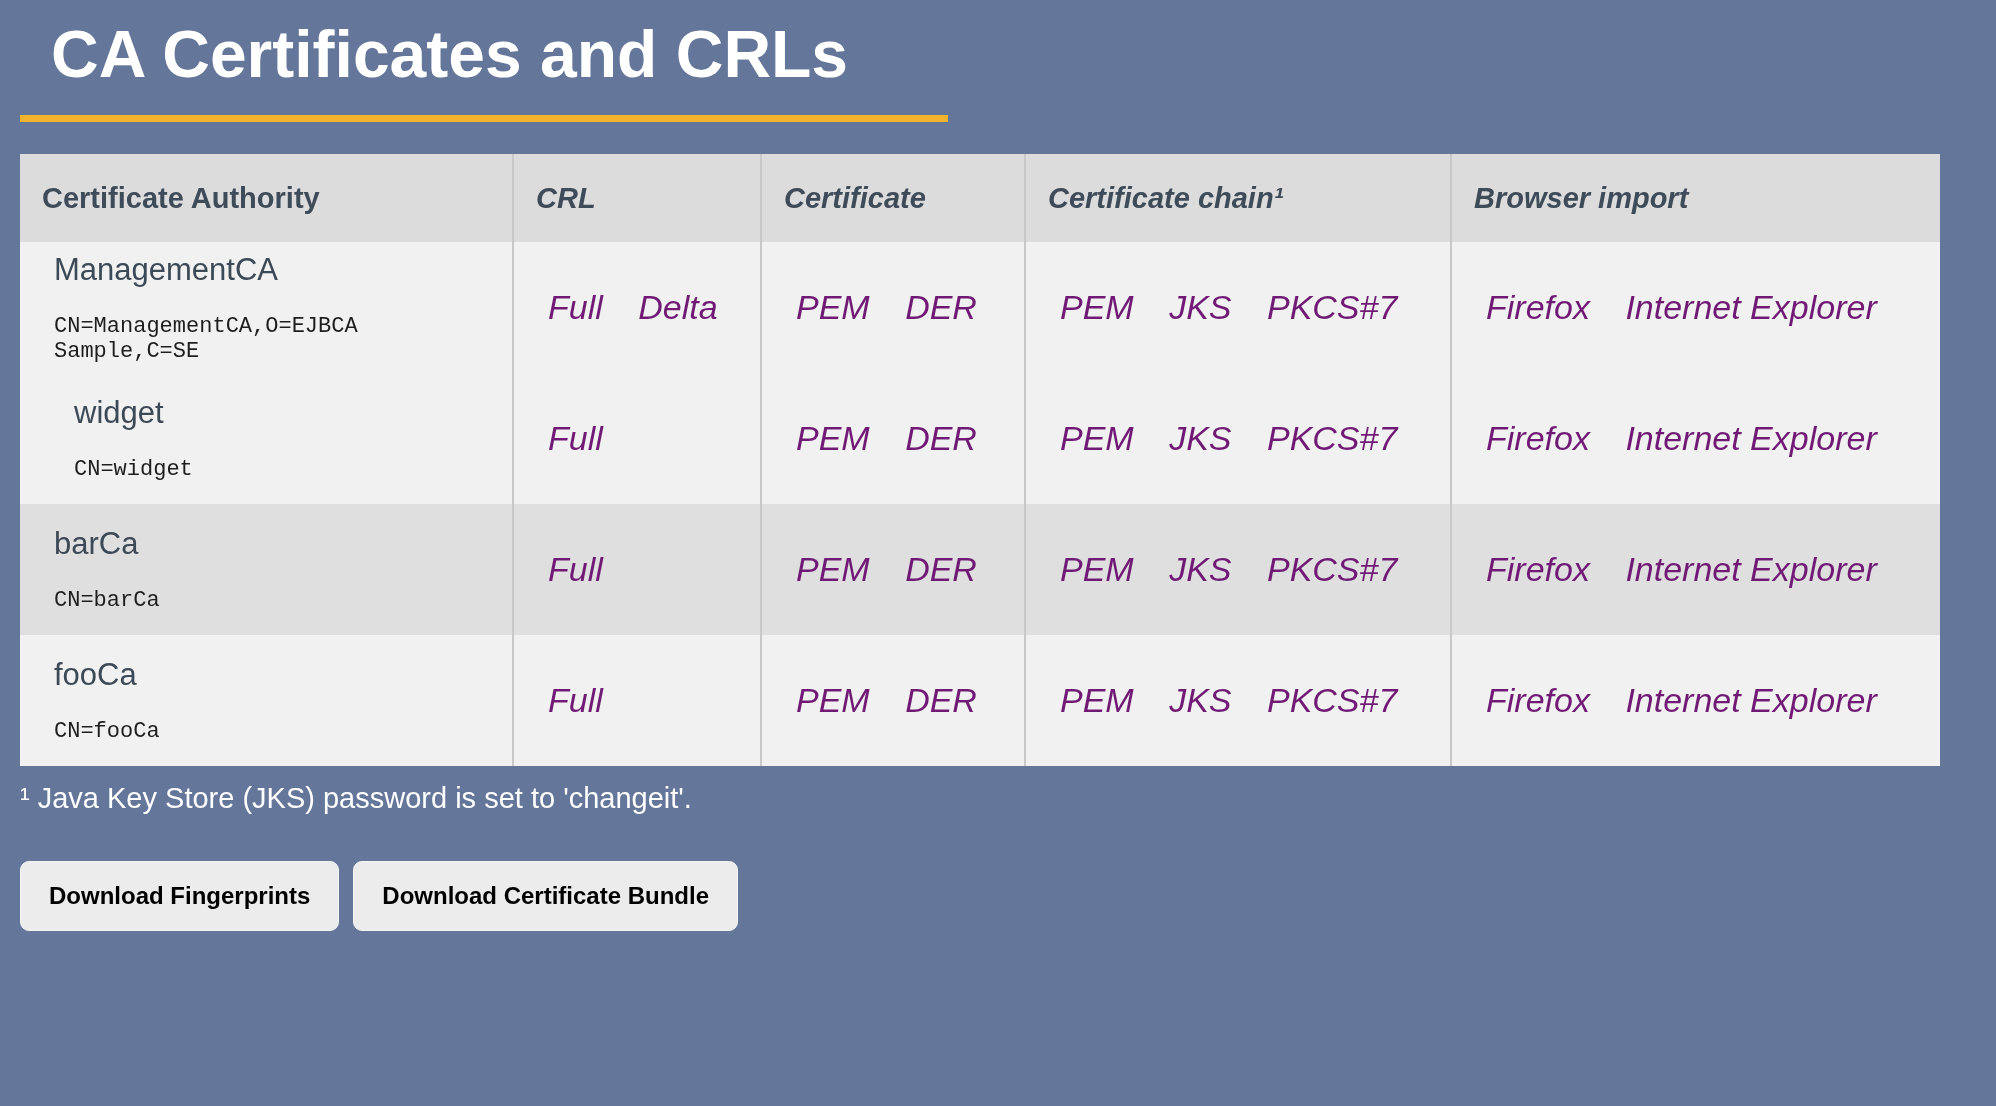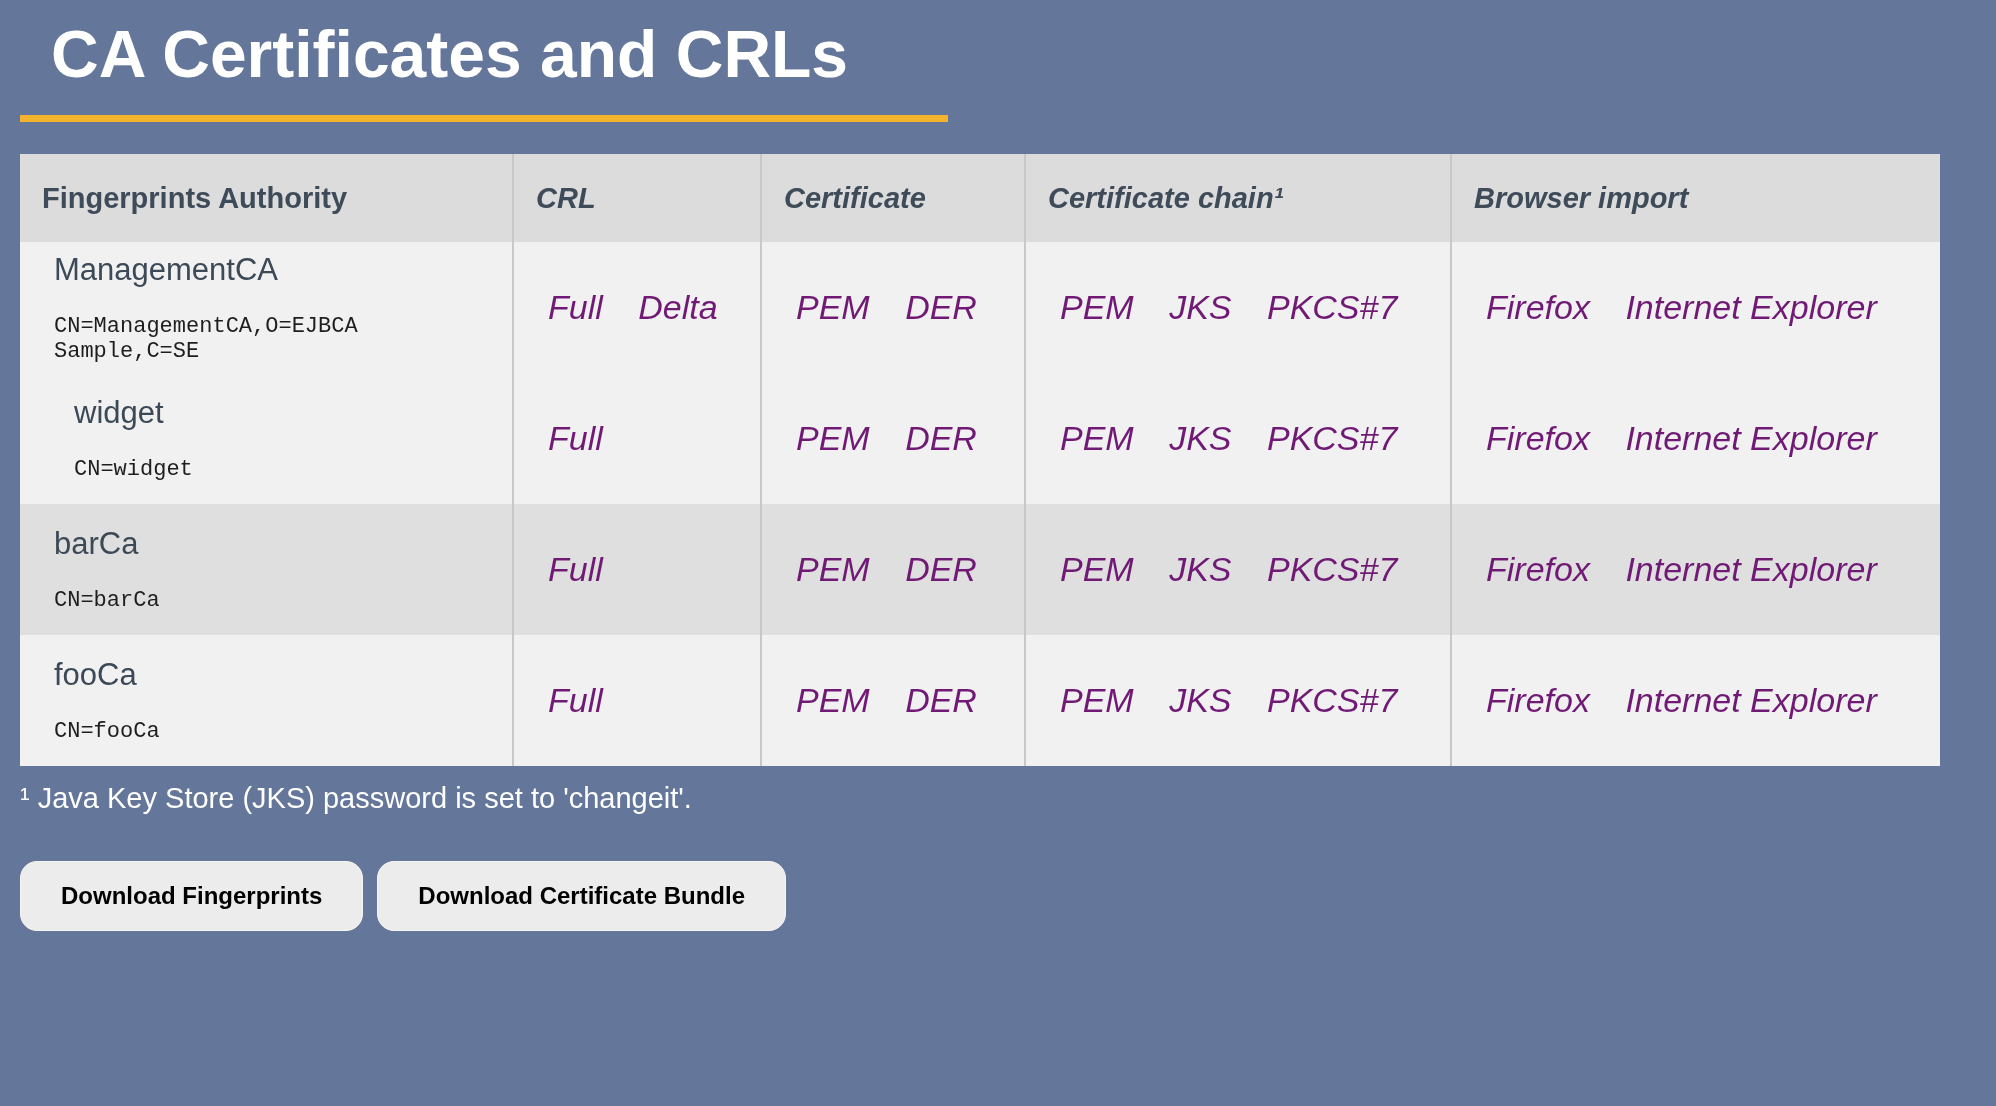--- a/index.html
+++ b/index.html
@@ -83,24 +83,24 @@
     font-size: 29px;
     margin: 16px 0 0 0;
   }
   .actions {
     margin-top: 46px;
     display: flex;
     gap: 14px;
   }
   .actions button {
     height: 70px;
-    padding: 0 40px;
+    padding: 0 28px;
     background: #ececec;
     border: 1px solid #f4f4f4;
-    border-radius: 17px;
+    border-radius: 9px;
     font-family: "Liberation Sans", sans-serif;
     font-size: 24px;
     font-weight: bold;
     color: #000000;
     cursor: pointer;
   }
 </style>
 </head>
 <body>
 
@@ -112,21 +112,21 @@
   <table class="ca-table">
     <colgroup>
       <col style="width:493px">
         <col style="width:248px">
         <col style="width:264px">
         <col style="width:426px">
         <col style="width:489px">
     </colgroup>
     <thead>
       <tr>
-        <th>Fingerprints Authority</th>
+        <th>Certificate Authority</th>
         <th>CRL</th>
         <th>Certificate</th>
         <th>Certificate chain¹</th>
         <th>Browser import</th>
       </tr>
     </thead>
     <tbody>
 
       <tr class="row-light">
         <td>

